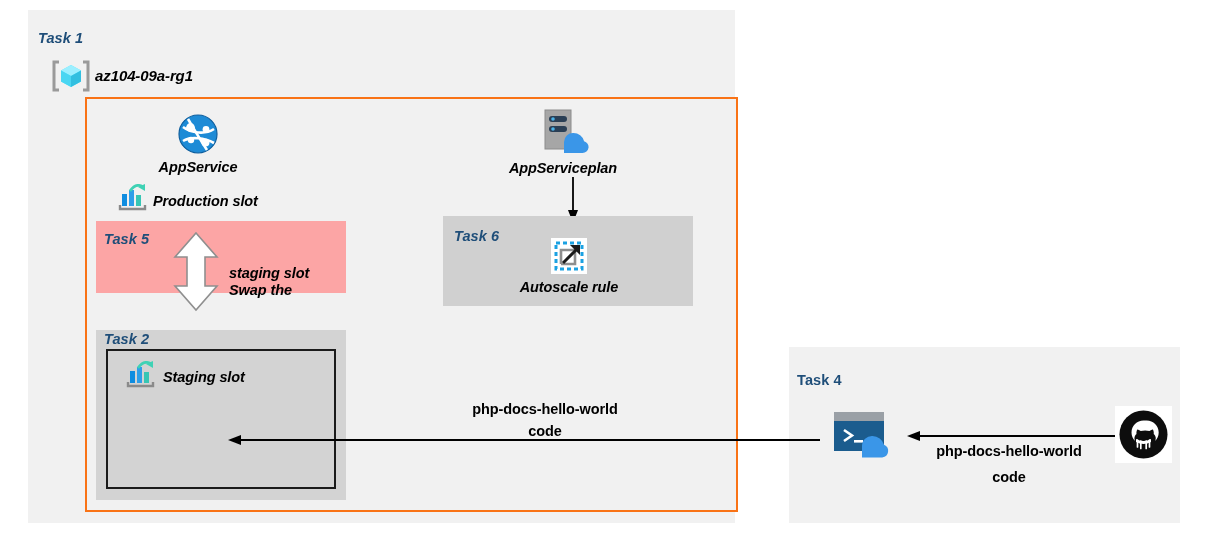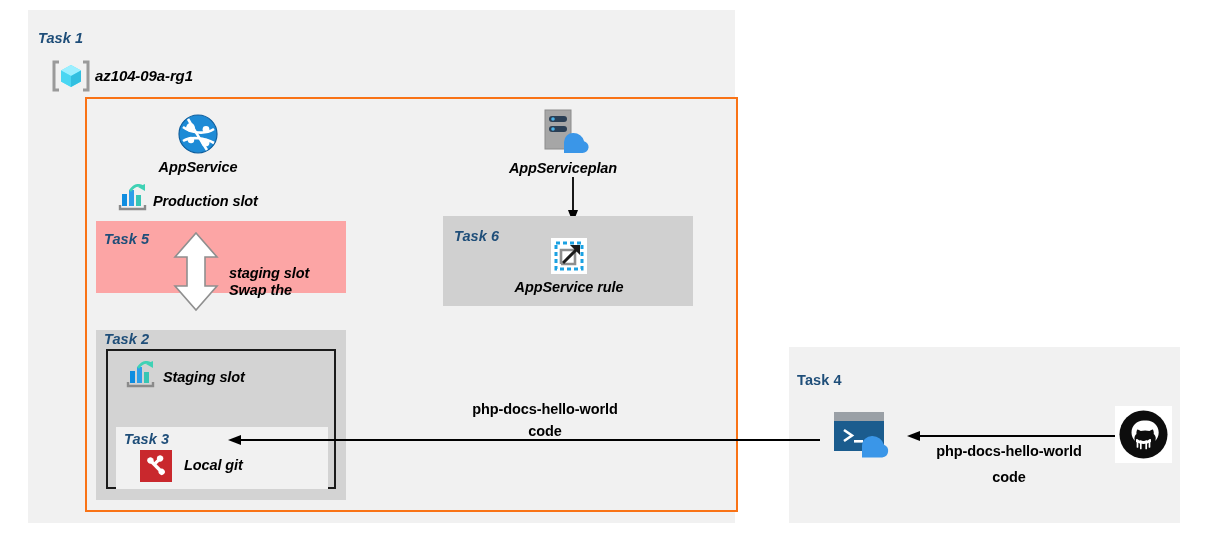--- a/index.html
+++ b/index.html
@@ -180,21 +180,21 @@
             <rect x="0" y="0" width="36" height="36" fill="#ffffff"></rect>
             <g stroke="#1ba1e2" stroke-width="3" stroke-dasharray="4 3" fill="none">
               <rect x="5" y="5" width="26" height="26"></rect>
             </g>
             <path d="M10 26 L10 12 L24 12" fill="none" stroke="#8e8e8e" stroke-width="2.6"></path>
             <path d="M24 12 L24 26 L10 26" fill="none" stroke="#8e8e8e" stroke-width="2.6"></path>
             <line x1="12" y1="25" x2="27" y2="10" stroke="#1a1a1a" stroke-width="3"></line>
             <polygon points="29,7 29,17 19,7" fill="#1a1a1a"></polygon>
           </svg>
         </div>
-        <div class="node-label center" style="left:126px; top:62px;">AppService rule</div>
+        <div class="node-label center" style="left:126px; top:62px;">Autoscale rule</div>
       </div>
 
       <div class="box-task5" style="left:9px; top:122px;">
         <div class="task-label" style="left:8px; top:10px;">Task 5</div>
         <div class="icon" style="left:76px; top:10px;">
           <svg width="48" height="81" viewBox="0 0 48 81">
             <polygon points="24,2 45,26 33,26 33,55 45,55 24,79 3,55 15,55 15,26 3,26" fill="#ffffff" stroke="#8f8f8f" stroke-width="1.6"></polygon>
           </svg>
         </div>
         <div class="node-label" style="left:133px; top:24px; line-height:1.28;margin-top:36px;">Swap the</div>
@@ -211,36 +211,20 @@
               <rect x="4" y="10" width="5" height="12" fill="#0f8de0"></rect>
               <rect x="11" y="6" width="5" height="16" fill="#2e9fe8"></rect>
               <rect x="18" y="11" width="5" height="11" fill="#37c6b4"></rect>
               <path d="M2 21 L2 25 L27 25 L27 21" fill="none" stroke="#8a8a8a" stroke-width="2.4"></path>
               <path d="M12 7 C17 0, 22 1, 25 3" stroke="#3fd2b5" stroke-width="2.8" fill="none"></path>
               <polygon points="27,0 27,7 20,3" fill="#3fd2b5"></polygon>
             </svg>
           </div>
           <div class="node-label" style="left:55px; top:18px;">Staging slot</div>
 
-          <div class="box-task3">
-            <div class="task-label" style="left:8px; top:4px;">Task 3</div>
-            <div class="icon" style="left:24px; top:23px;">
-              <svg width="32" height="32" viewBox="0 0 32 32">
-                <rect x="0" y="0" width="32" height="32" fill="#c9282d"></rect>
-                <g transform="translate(16,16) rotate(-45) translate(-16,-16)">
-                  <rect x="14.2" y="7" width="3.4" height="18" fill="#ffffff"></rect>
-                  <rect x="17" y="12" width="6.4" height="3.2" fill="#ffffff"></rect>
-                  <circle cx="24.2" cy="13.6" r="3.1" fill="#ffffff"></circle>
-                  <circle cx="15.9" cy="8.2" r="3.1" fill="#ffffff"></circle>
-                  <circle cx="15.9" cy="24.2" r="3.1" fill="#ffffff"></circle>
-                </g>
-              </svg>
-            </div>
-            <div class="node-label" style="left:68px; top:30px;">Local git</div>
-          </div>
         </div>
       </div>
     </div>
   </div>
 
   <div class="panel-task4">
     <div class="task-label" style="left:8px; top:25px;">Task 4</div>
 
     <div class="icon" style="left:43px; top:63px;">
       <svg width="68" height="52" viewBox="0 0 68 52">

